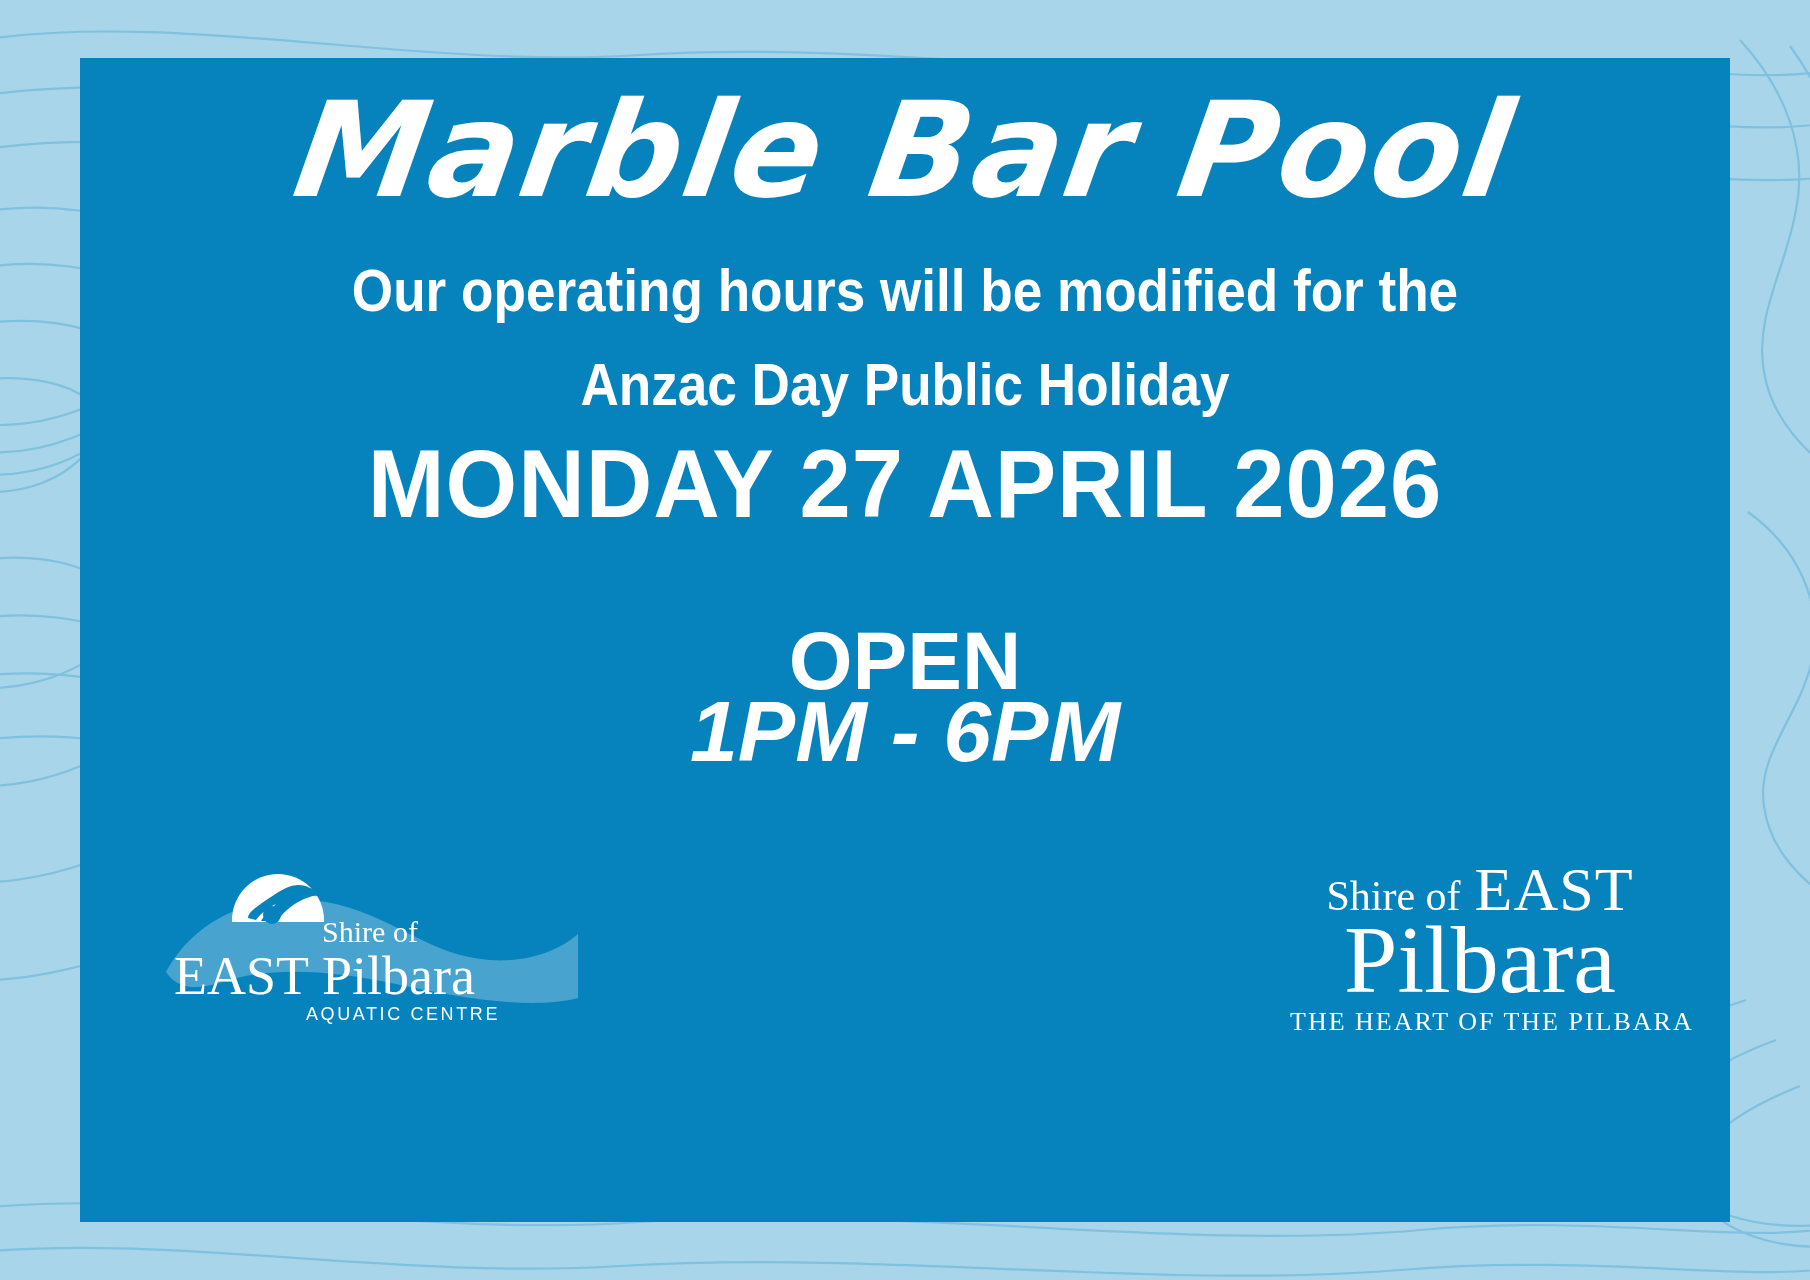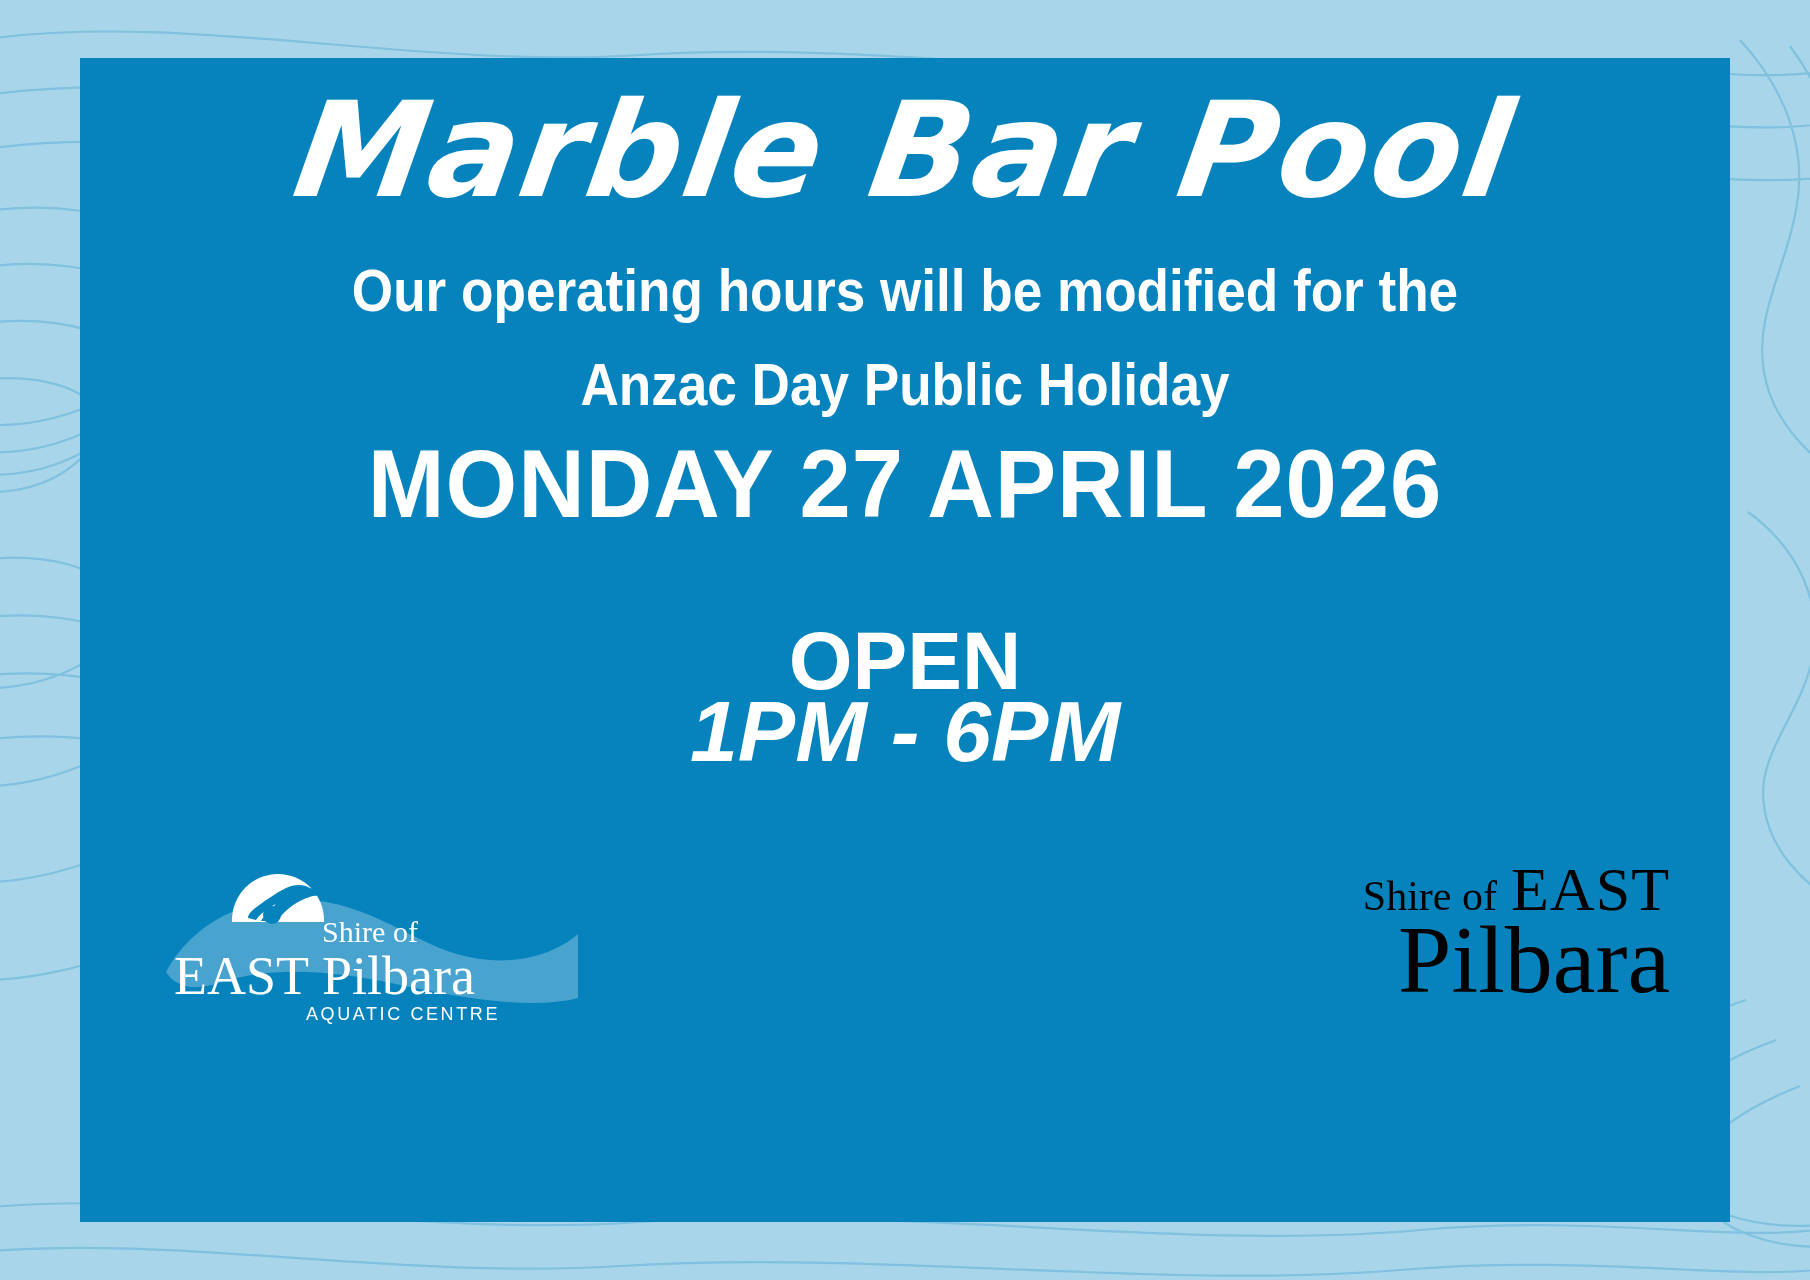--- a/index.html
+++ b/index.html
@@ -144,22 +144,22 @@
     height: 180px;
   }
 
   
   #logo-shire {
     position: absolute;
     right: 60px;
     top: 800px;
     width: 380px;
     height: 150px;
-    color: #000000;
-    text-align: right;
+    color: #ffffff;
+    text-align: center;
   }
   .shire-row1 {
     font-family: "Liberation Serif", serif;
     font-size: 0;
     line-height: 1;
     white-space: nowrap;
   }
   .shire-of {
     font-family: "Liberation Serif", serif;
     font-size: 42px;
@@ -243,16 +243,17 @@
       <text x="14" y="146" font-family="Liberation Serif, serif" font-size="54" fill="#ffffff">EAST</text>
       <text x="162" y="146" font-family="Liberation Serif, serif" font-size="54" fill="#ffffff">Pilbara</text>
       <text x="340" y="172" text-anchor="end" font-family="Liberation Sans, sans-serif" font-size="18" letter-spacing="2.6" fill="#ffffff">AQUATIC CENTRE</text>
     </svg>
 
     <div id="logo-shire">
       <div class="shire-row1">
         <span class="shire-of">Shire of</span><span class="shire-east">EAST</span>
       </div>
       <span class="shire-pilbara">Pilbara</span>
+      <span class="shire-tag">THE HEART OF THE PILBARA</span>
     </div>
 
   </div>
 </div>
 
 </body></html>

